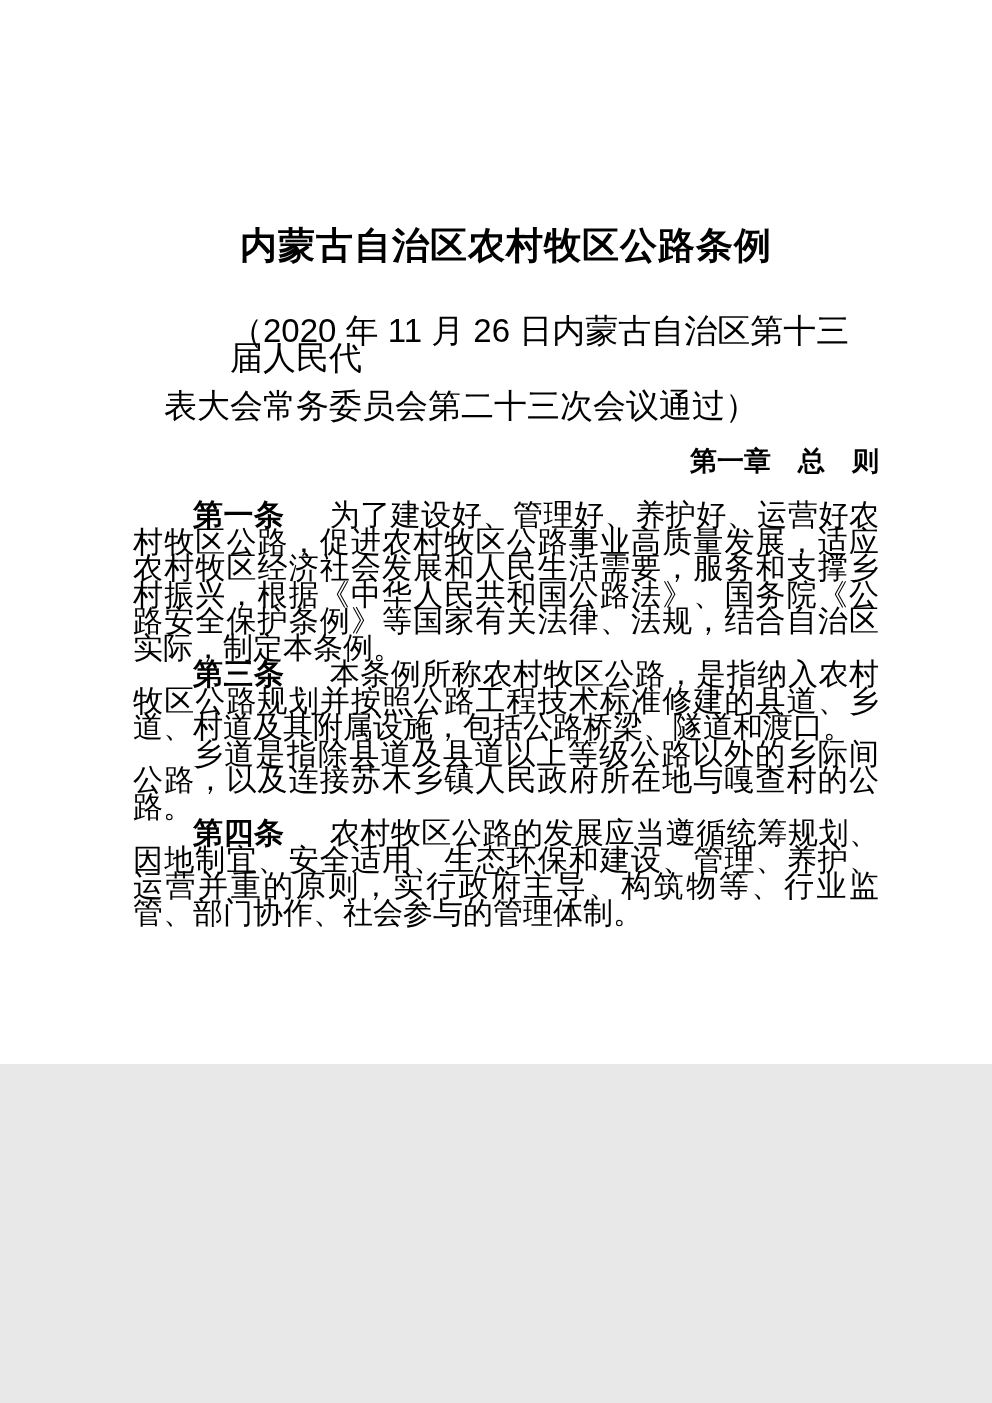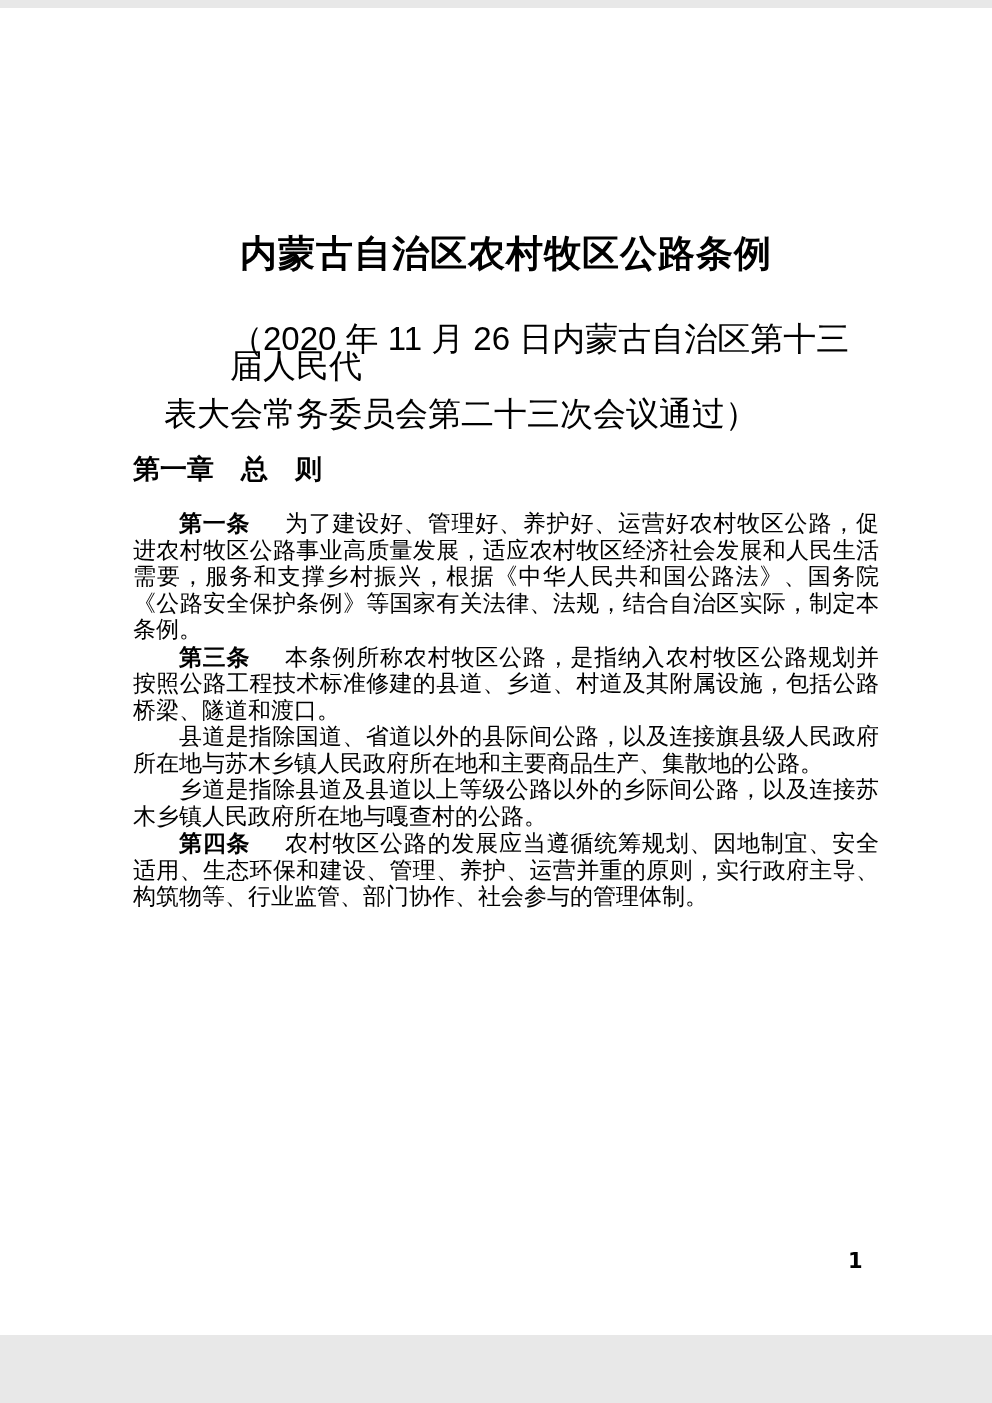--- a/index.html
+++ b/index.html
@@ -1,20 +1,20 @@
 <!DOCTYPE html>
 <html lang="zh"><head>
 <meta charset="utf-8">
 <style>
   html, body { margin: 0; padding: 0; background: #e8e8e8; }
   .page {
     position: relative;
     width: 992px;
-    height: 1327px;
-    margin: 8px auto;
+    height: 1064px;
+    margin: 0 auto;
     background: #ffffff;
     overflow: hidden;
     color: #000000;
   }
   .content {
     position: absolute;
     left: 133px;
     top: 0;
     width: 746px;
   }
@@ -32,30 +32,30 @@
   .subtitle {
     font-family: "Liberation Sans", sans-serif;
     font-size: 33px;
     line-height: 27px;
     font-weight: 400;
   }
   .subtitle-line1 { margin-top: 51px; padding-left: 97px; }
   .subtitle-line2 { margin-top: 21px; padding-left: 31px; }
   .chapter-heading {
     margin: 28px 0 0 0;
-    text-align: left;
+    text-align: right;
     font-family: Liberation Sans, sans-serif;
     font-weight: 700;
     font-size: 27px;
     line-height: 28px;
   }
   .body-text {
     margin-top: 27px;
     font-family: "Liberation Serif", serif;
-    font-size: 23px;
+    font-size: 30px;
     line-height: 26.5px;
     text-align: justify;
   }
   .body-text p {
     margin: 0;
     text-indent: 2em;
   }
   .article-label {
     font-family: "Liberation Sans", sans-serif;
     font-weight: 700;
@@ -112,23 +112,20 @@
     <h2 class="chapter-heading">第一章　总　则</h2>
 
     <div class="body-text">
       <p>
         <span class="article-label">第一条</span><span>为了建设好、管理好、养护好、运营好农村牧区公路，促进农村牧区公路事业高质量发展，适应农村牧区经济社会发展和人民生活需要，服务和支撑乡村振兴，根据《中华人民共和国公路法》、国务院《公路安全保护条例》等国家有关法律、法规，结合自治区实际，制定本条例。</span>
       </p>
       <p>
         <span class="article-label">第三条</span><span>本条例所称农村牧区公路，是指纳入农村牧区公路规划并按照公路工程技术标准修建的县道、乡道、村道及其附属设施，包括公路桥梁、隧道和渡口。</span>
       </p>
       <p>
-        <span>县道是指除国道、省道以外的县际间公路，以及连接旗县级人民政府所在地与苏木乡镇人民政府所在地和主要商品生产、集散地的公路。</span>
-      </p>
-      <p>
         <span>乡道是指除县道及县道以上等级公路以外的乡际间公路，以及连接苏木乡镇人民政府所在地与嘎查村的公路。</span>
       </p>
       <p>
         <span class="article-label">第四条</span><span>农村牧区公路的发展应当遵循统筹规划、因地制宜、安全适用、生态环保和建设、管理、养护、运营并重的原则，实行政府主导、构筑物等、行业监管、部门协作、社会参与的管理体制。</span>
       </p>
     </div>
   </div>
 
   <div class="page-number">1</div>
 

